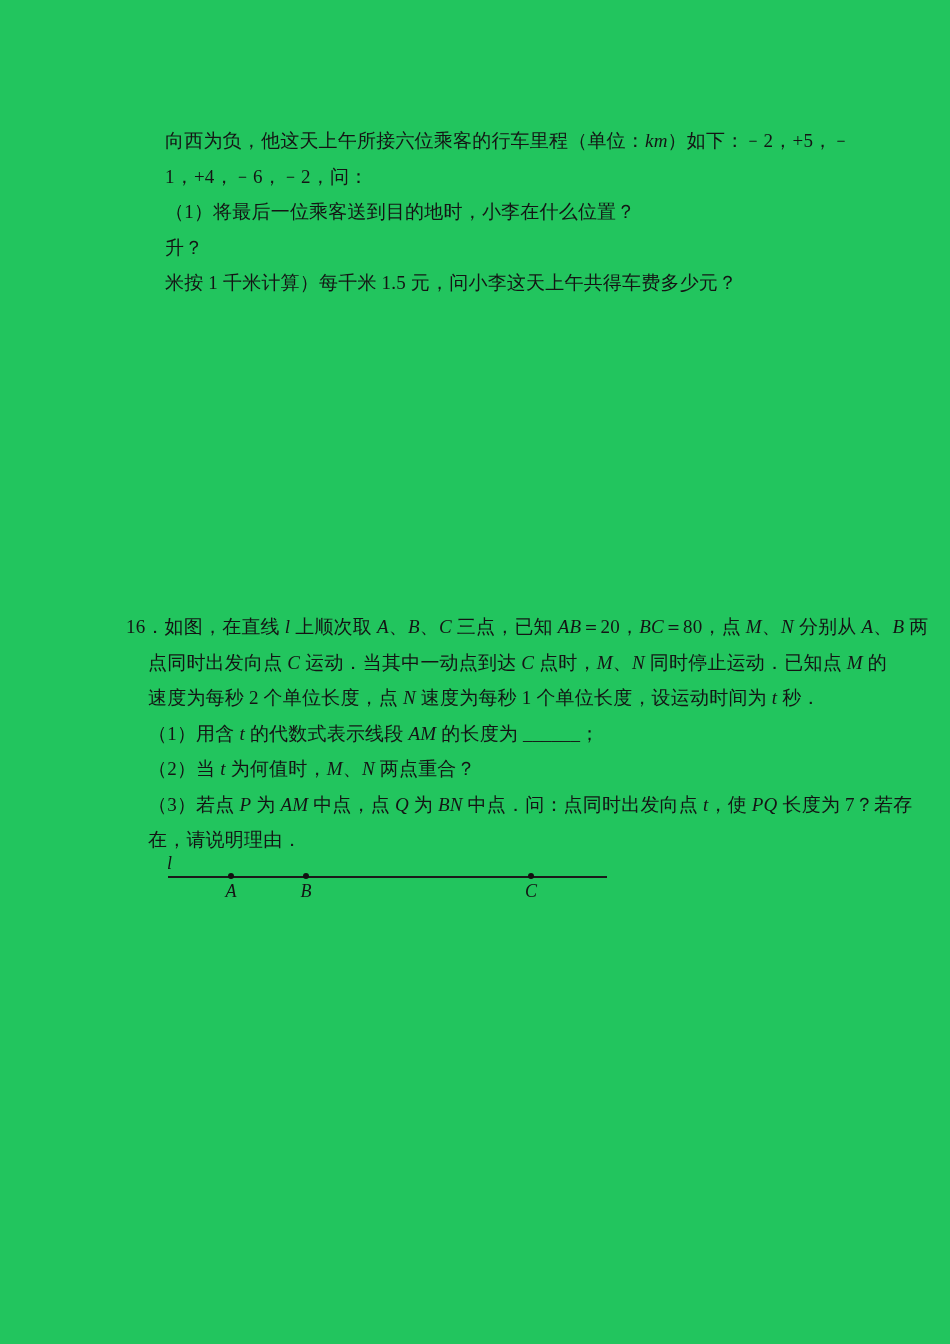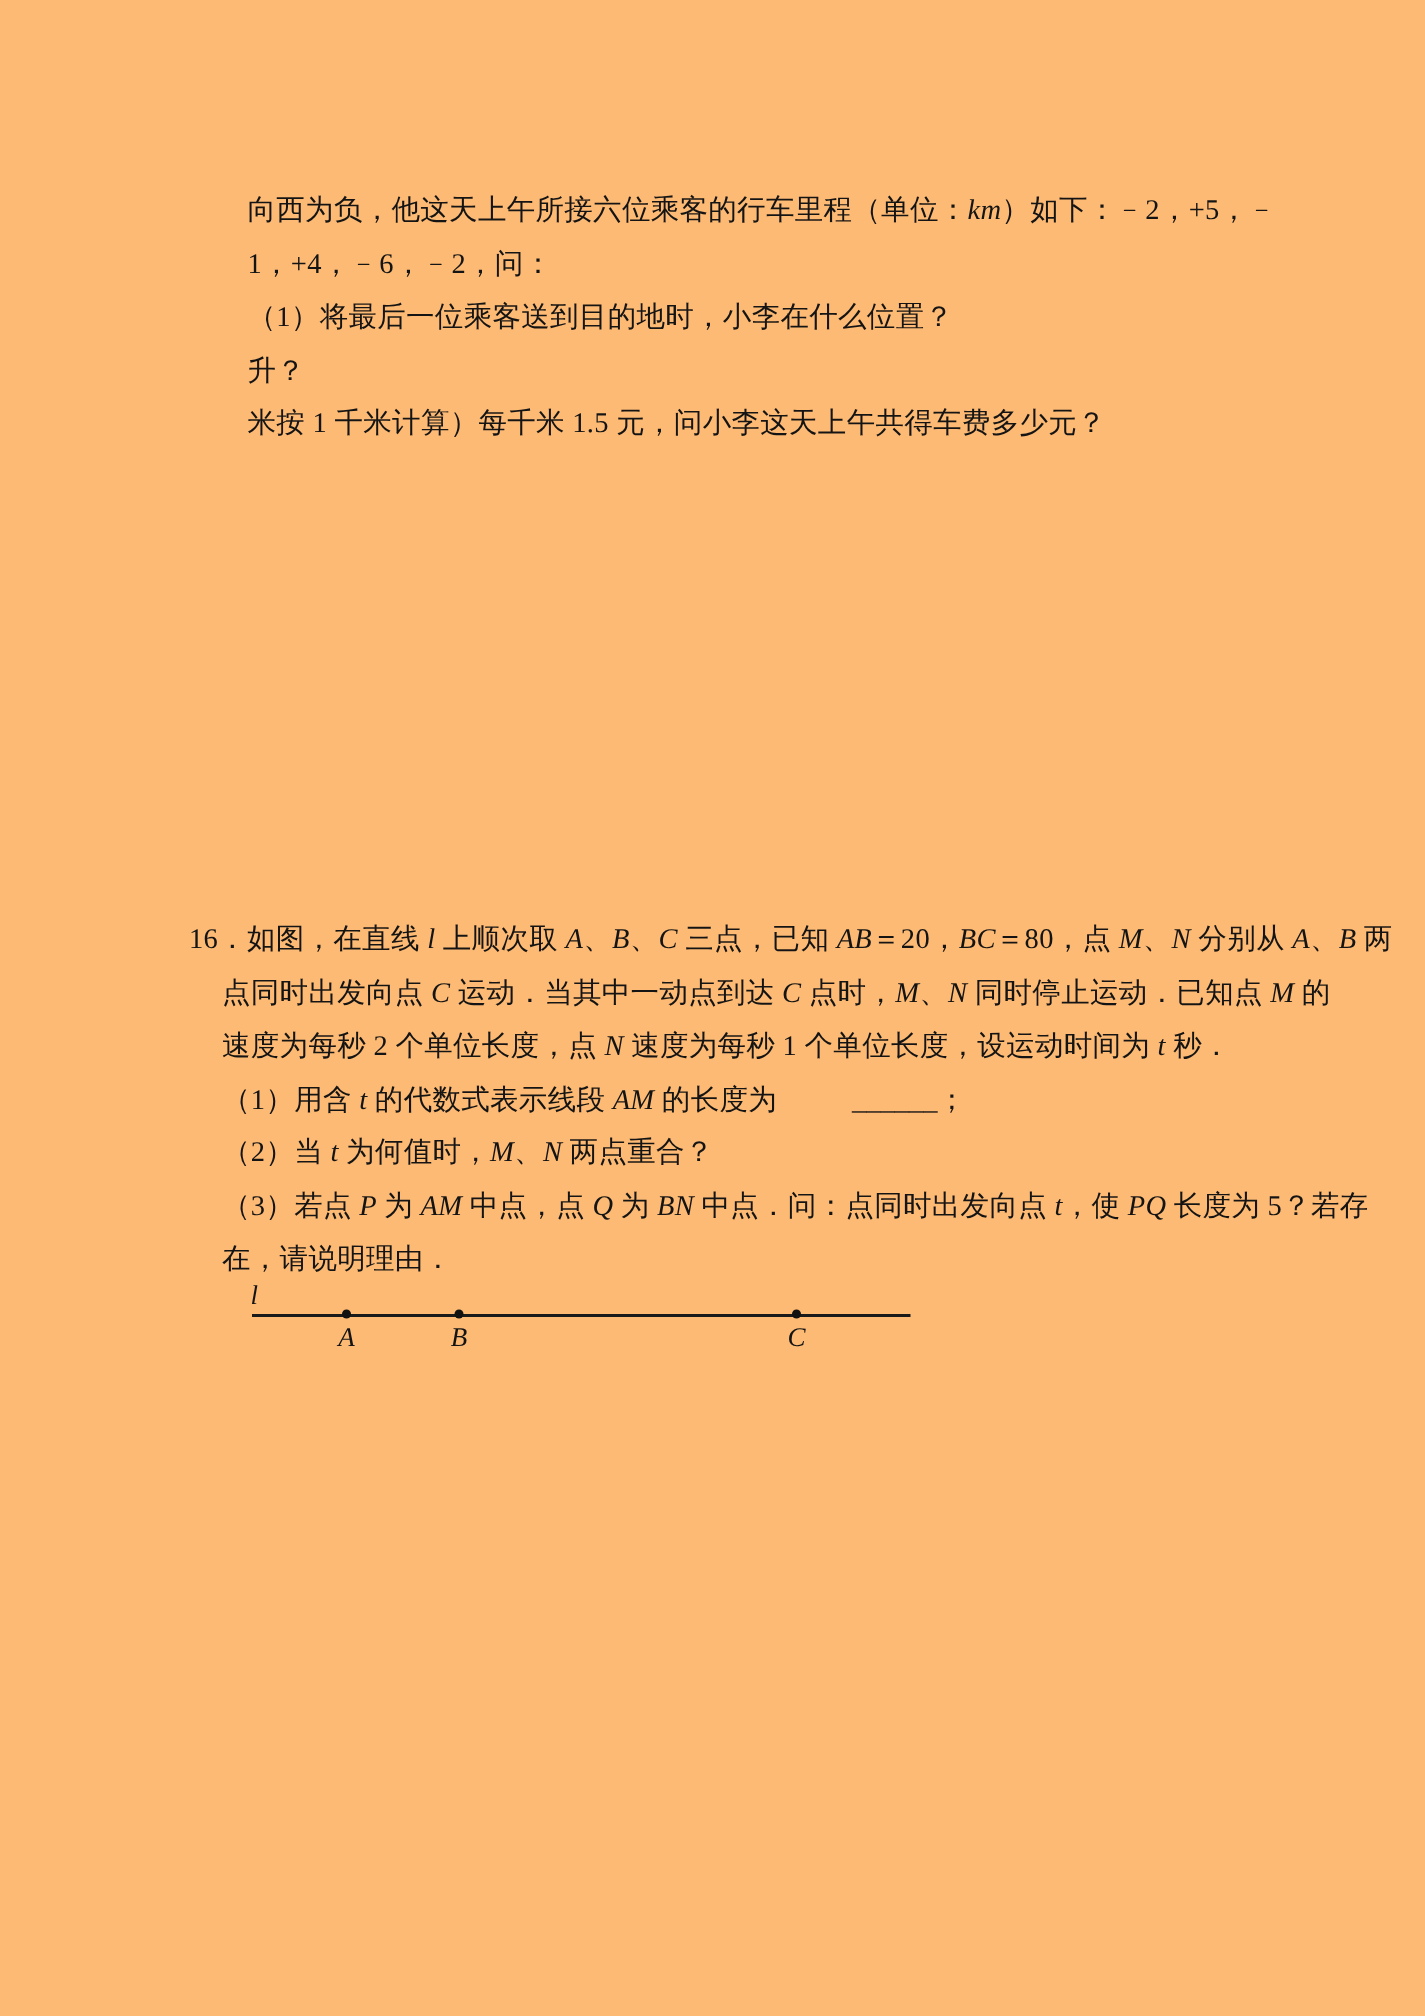--- a/index.html
+++ b/index.html
@@ -4,21 +4,21 @@
 <style>
   html, body {
     margin: 0;
     padding: 0;
     background: #ffffff;
   }
   #page {
     position: relative;
     width: 950px;
     height: 1344px;
-    background: #fdba74;
+    background: #22c55e;
     overflow: hidden;
     font-family: "Liberation Serif", "DejaVu Serif", serif;
     color: #141414;
   }
   .block {
     position: absolute;
     width: 680px;
   }
   .tline {
     font-size: 19px;
@@ -28,21 +28,20 @@
   }
   .tline.hang {
     margin-left: -22px;
   }
   .var {
     font-style: italic;
     font-family: "Liberation Serif", "DejaVu Serif", serif;
   }
   .blank {
     letter-spacing: 0;
-    margin-left: 45px;
   }
   
   #figure .hline {
     position: absolute;
     height: 2px;
     background: #1a1a1a;
   }
   #figure .dot {
     position: absolute;
     width: 6px;
@@ -74,21 +73,21 @@
       <div class="tline"><span>（1）将最后一位乘客送到目的地时，小李在什么位置？</span></div>
       <div class="tline"><span>升？</span></div>
       <div class="tline"><span>米按 1 千米计算）每千米 1.5 元，问小李这天上午共得车费多少元？</span></div>
     </div>
   <div id="p16" class="block" style="left:148px; top:609px;">
       <div class="tline hang"><span>16．如图，在直线 </span><span class="var">l</span><span> 上顺次取 </span><span class="var">A</span><span>、</span><span class="var">B</span><span>、</span><span class="var">C</span><span> 三点，已知 </span><span class="var">AB</span><span>＝20，</span><span class="var">BC</span><span>＝80，点 </span><span class="var">M</span><span>、</span><span class="var">N</span><span> 分别从 </span><span class="var">A</span><span>、</span><span class="var">B</span><span> 两</span></div>
       <div class="tline"><span>点同时出发向点 </span><span class="var">C</span><span> 运动．当其中一动点到达 </span><span class="var">C</span><span> 点时，</span><span class="var">M</span><span>、</span><span class="var">N</span><span> 同时停止运动．已知点 </span><span class="var">M</span><span> 的</span></div>
       <div class="tline"><span>速度为每秒 2 个单位长度，点 </span><span class="var">N</span><span> 速度为每秒 1 个单位长度，设运动时间为 </span><span class="var">t</span><span> 秒．</span></div>
       <div class="tline"><span>（1）用含 </span><span class="var">t</span><span> 的代数式表示线段 </span><span class="var">AM</span><span> 的长度为 </span><span class="blank">______</span><span>；</span></div>
       <div class="tline"><span>（2）当 </span><span class="var">t</span><span> 为何值时，</span><span class="var">M</span><span>、</span><span class="var">N</span><span> 两点重合？</span></div>
-      <div class="tline"><span>（3）若点 </span><span class="var">P</span><span> 为 </span><span class="var">AM</span><span> 中点，点 </span><span class="var">Q</span><span> 为 </span><span class="var">BN</span><span> 中点．问：点同时出发向点 </span><span class="var">t</span><span>，使 </span><span class="var">PQ</span><span> 长度为 5？若存</span></div>
+      <div class="tline"><span>（3）若点 </span><span class="var">P</span><span> 为 </span><span class="var">AM</span><span> 中点，点 </span><span class="var">Q</span><span> 为 </span><span class="var">BN</span><span> 中点．问：点同时出发向点 </span><span class="var">t</span><span>，使 </span><span class="var">PQ</span><span> 长度为 7？若存</span></div>
       <div class="tline"><span>在，请说明理由．</span></div>
     </div>
   <div id="figure">
       <span class="l-label" style="left: 167px; top: 854px;">l</span>
       <div class="hline" style="left: 168px; top: 876px; width: 439px;"></div>
       <div class="dot" style="left: 228px; top: 873px;"></div>
       <span class="pt-label" style="left: 231px; top: 882px;">A</span>
       <div class="dot" style="left: 303px; top: 873px;"></div>
       <span class="pt-label" style="left: 306px; top: 882px;">B</span>
       <div class="dot" style="left: 528px; top: 873px;"></div>

